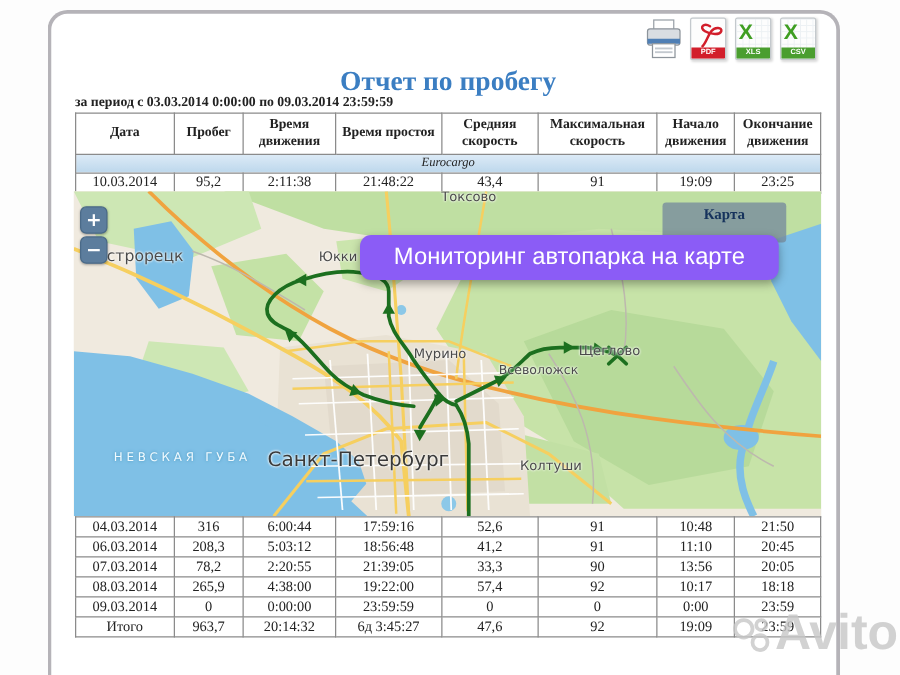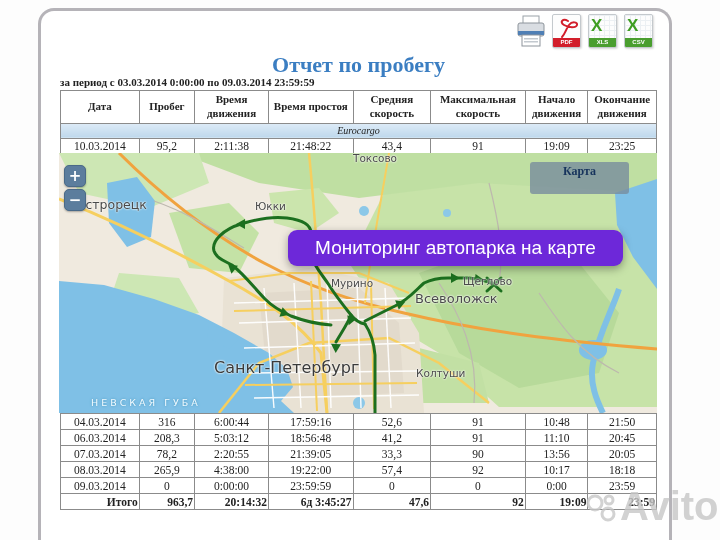--- a/index.html
+++ b/index.html
@@ -34,45 +34,45 @@
   .subtitle { position:absolute; left:60px; top:76px; width:597px; text-align:left;
               font-size:11px; font-weight:bold; color:#222; }
 
   
   table.rpt { border-collapse:collapse; table-layout:fixed; width:597px;
               font-size:11.5px; color:#222; }
   .rpt th, .rpt td { border:1px solid #8b8b8b; text-align:center; overflow:hidden; }
   .rpt th { font-size:11px; font-weight:bold; padding:2px 1px; line-height:1.25; height:30px; background:#fff; }
   .rpt td { height:16px; padding:0 1px; }
   .rpt .group td { background:linear-gradient(#ddebf7,#bed8ec); font-size:10px; height:15px;font-style:italic; }
-  .rpt .total td { font-weight:bold;text-align:right; }
+  .rpt .total td { font-weight:normal; }
   .tbl-top { position:absolute; left:60px; top:90px; }
   .tbl-bottom { position:absolute; left:60px; top:413px; }
   .rpt col.c1{width:13.2%}.rpt col.c2{width:9.3%}.rpt col.c3{width:12.4%}.rpt col.c4{width:14.2%}
   .rpt col.c5{width:13.0%}.rpt col.c6{width:15.9%}.rpt col.c7{width:10.5%}.rpt col.c8{width:11.5%}
 
   
   .map { position:absolute; left:59px; top:153px; width:598px; height:260px;
          background:#f0eadf; overflow:hidden; font-family:"DejaVu Sans",sans-serif; }
   .map svg.geo { position:absolute; left:0; top:0; }
   .mlabel { position:absolute; color:#4a4a4a; white-space:nowrap; pointer-events:none;
             text-shadow:0 0 2px #fff, 0 0 2px #fff; }
   .lab-sea { color:#f2fbff; letter-spacing:3px; font-size:9.5px;
-             text-shadow:0 0 2px #5da5cc,0 0 3px #5da5cc;margin-top:36px; }
+             text-shadow:0 0 2px #5da5cc,0 0 3px #5da5cc; }
   .zoomctl { position:absolute; left:5px; top:12px; display:flex; flex-direction:column; gap:2px; }
   .zbtn { width:22px; height:22px; border-radius:5px; background:#5c7d9d; border:1px solid #4a6a88;
           color:#fff; font:bold 15px "DejaVu Sans",sans-serif; text-align:center; line-height:20px;
           cursor:pointer; box-shadow:0 1px 2px rgba(0,0,0,.3); }
   .layerbtn { position:absolute; left:471px; top:9px; width:99px; height:32px;
               background:rgba(120,140,158,.8); border-radius:3px; color:#16335c;
               font:bold 12px "Liberation Serif",serif; text-align:center; line-height:19px; cursor:pointer; }
   .banner { position:absolute; left:229px; top:35px; width:335px; height:36px;
-            background:#6d28d9; border-radius:9px; box-shadow:0 3px 8px rgba(0,0,0,.35);
+            background:#8b5cf6; border-radius:9px; box-shadow:0 3px 8px rgba(0,0,0,.35);
             color:#fff; font:19px "Liberation Sans",sans-serif; text-align:center; line-height:35px;
-            white-space:nowrap;margin-top:42px; }
+            white-space:nowrap; }
 
   
   .watermark { position:absolute; left:584px; top:484px; width:150px; display:flex; align-items:center;
                color:#c7c7c7; opacity:.8; pointer-events:none; z-index:9;
                font:bold 40px "Liberation Sans",sans-serif; }
   .watermark svg { margin-right:2px; }
 </style>
 </head>
 <body>
 
@@ -241,21 +241,21 @@
         <path d="M0,-5 L9,0 L0,5 Z" transform="translate(338,152) rotate(-22)"></path>
         <path d="M0,-5 L9,0 L0,5 Z" transform="translate(392,125) rotate(0)"></path>
         <path d="M0,-5 L9,0 L0,5 Z" transform="translate(416,126) rotate(6)"></path>
       </g>
     </svg>
 
     <div class="mlabel" style="left:10px;top:44px;font-size:12.5px">Сестрорецк</div>
     <div class="mlabel" style="left:294px;top:-1px;font-size:10.5px">Токсово</div>
     <div class="mlabel" style="left:196px;top:47px;font-size:10.5px">Юкки</div>
     <div class="mlabel" style="left:272px;top:124px;font-size:10.5px">Мурино</div>
-    <div class="mlabel" style="left:356px;top:138px;font-size:13px">Всеволожск</div>
+    <div class="mlabel" style="left:340px;top:138px;font-size:10px">Всеволожск</div>
     <div class="mlabel" style="left:404px;top:122px;font-size:10.5px">Щеглово</div>
     <div class="mlabel" style="left:357px;top:214px;font-size:10.5px">Колтуши</div>
     <div class="mlabel" style="left:155px;top:205px;font-size:16px;color:#3a3a3a">Санкт-Петербург</div>
     <div class="mlabel lab-sea" style="left:32px;top:208px">НЕВСКАЯ ГУБА</div>
 
     <div class="zoomctl">
       <div class="zbtn">+</div>
       <div class="zbtn">−</div>
     </div>
     <div class="layerbtn">Карта</div>

